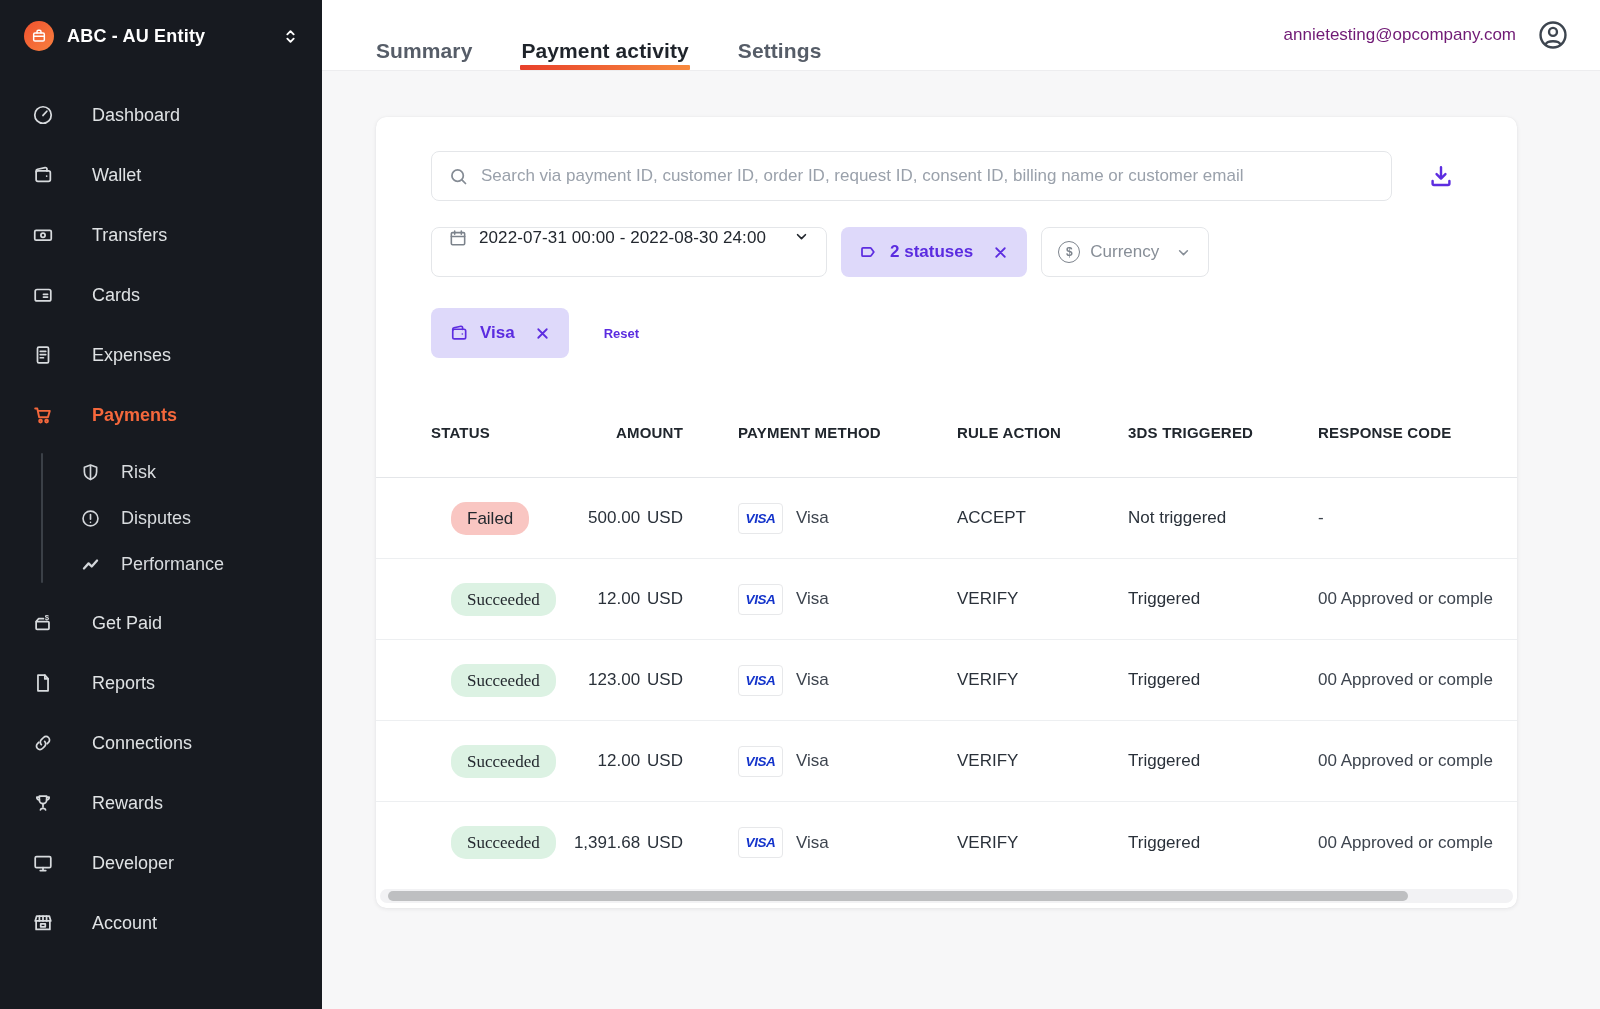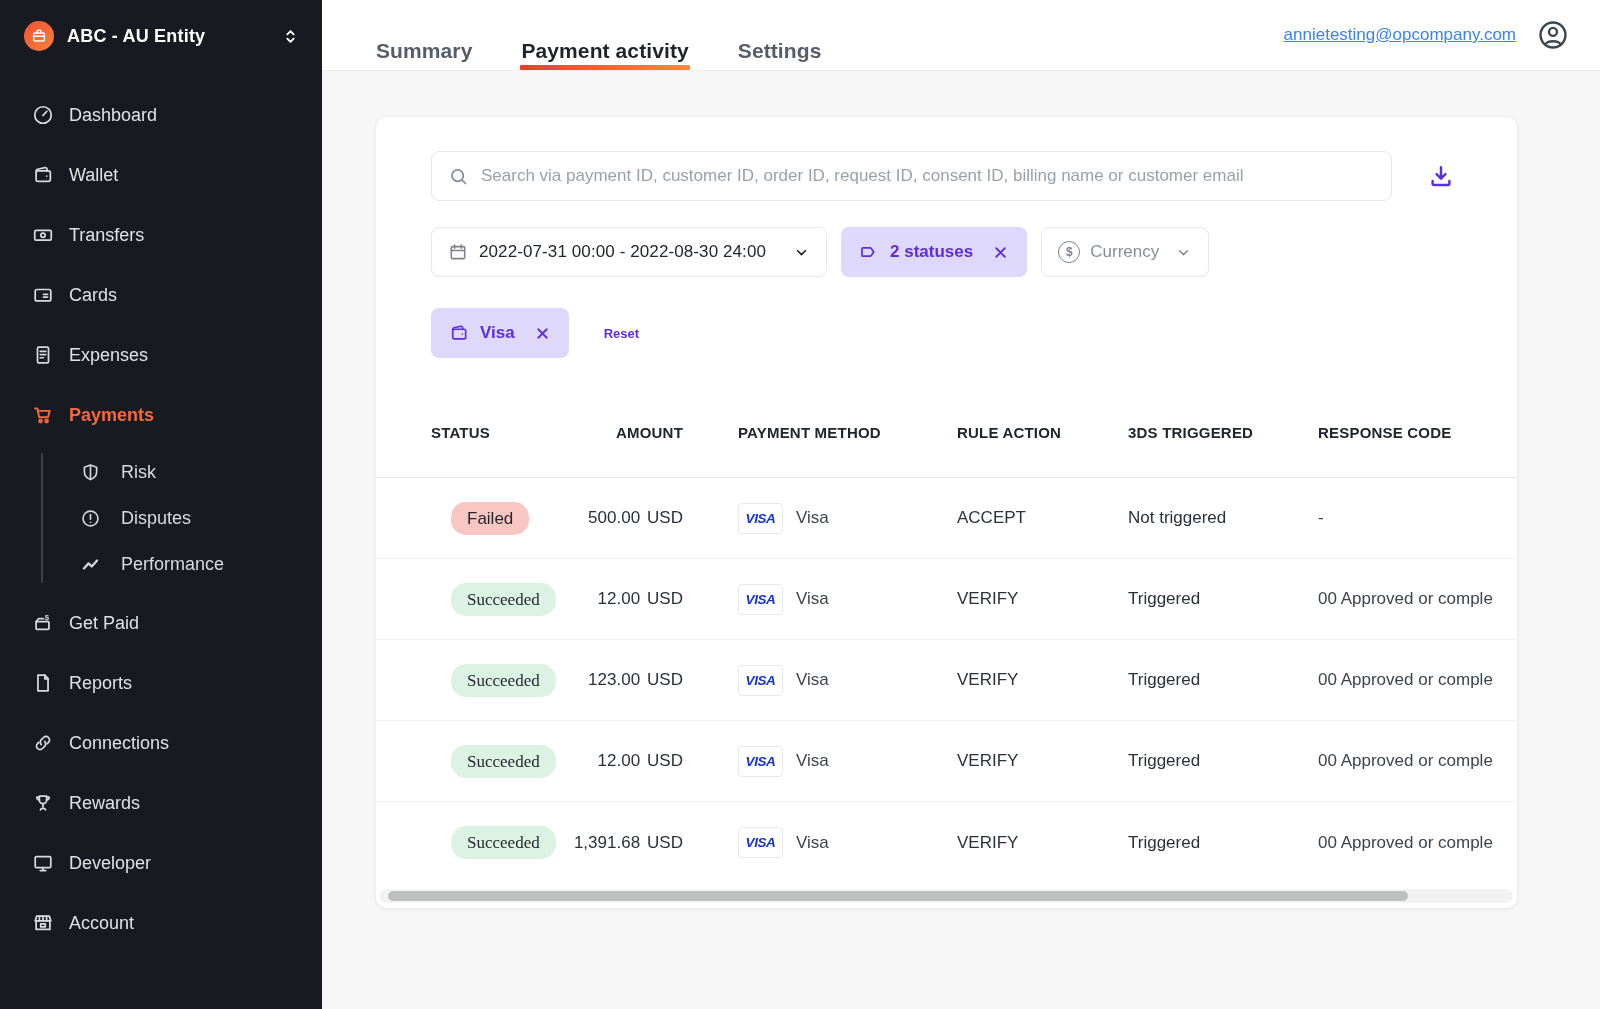--- a/index.html
+++ b/index.html
@@ -22,21 +22,21 @@
     cursor:pointer;
   }
   .logo-circle {
     width:30px; height:30px; border-radius:50%;
     background:linear-gradient(135deg,#f0512e,#f8813f);
     display:flex; align-items:center; justify-content:center; flex:none;
   }
   .entity-name { font-size:18px; font-weight:700; color:#fff; flex:1; letter-spacing:.2px; }
   .nav { padding-top:13px; }
   .nav-item {
-    height:60px; display:flex; align-items:center; gap:15px; padding-left:32px;
+    height:60px; display:flex; align-items:center; gap:38px; padding-left:32px;
     font-size:18px; font-weight:500; color:#dfe2e4; cursor:pointer;
   }
   .nav-item .nicon { width:22px; height:22px; color:#d8dbde; flex:none; }
   .nav-item.active { color:#f5683c; font-weight:600; }
   .nav-item.active .nicon { color:#f5683c; }
   .subnav { position:relative; padding:4px 0 6px 0; }
   .subnav::before {
     content:""; position:absolute; left:41px; top:8px; bottom:10px; width:2px; background:#3b4047; border-radius:1px;
   }
   .subnav-item {
@@ -55,21 +55,21 @@
   .tab {
     display:flex; align-items:center; position:relative; font-size:21px; font-weight:700;
     color:#565d68; cursor:pointer; letter-spacing:.1px;margin-top:32px;
   }
   .tab.active { color:#1f242b; }
   .tab.active::after {
     content:""; position:absolute; left:-1px; right:-1px; bottom:0; height:5px;
     background:linear-gradient(90deg,#e8402a,#f88a3e); border-radius:1px;
   }
   .topbar-right { margin-left:auto; display:flex; align-items:center; gap:20px; }
-  .user-email { font-size:17px; color:#3b82f6;text-decoration:underline; }
+  .user-email { font-size:17px; color:#701a75; }
   .avatar-btn { width:34px; height:34px; color:#3d454f; cursor:pointer; }
 
   
   .card {
     position:absolute; left:54px; top:117px; width:1141px; height:791px;
     background:#fff; border-radius:10px;
     box-shadow:0 1px 4px rgba(23,26,32,.08), 0 0 1px rgba(23,26,32,.08);
     overflow:hidden;
   }
   .search-row { display:flex; align-items:center; margin:34px 0 0 55px; }
@@ -84,21 +84,21 @@
   }
   .search-box input::placeholder { color:#9aa1ab; }
   .download-btn {
     margin-left:auto; margin-right:62px; width:28px; height:28px; color:#5d2de0; cursor:pointer;
     background:none; border:none; padding:0;
   }
 
   .filter-row { display:flex; align-items:center; margin:26px 0 0 55px; gap:14px; }
   .date-btn {
     height:50px; border:1px solid #e4e6e9; border-radius:8px; background:#fff;
-    display:inline-flex; align-items:center; padding:0 16px; gap:11px; cursor:pointer;
+    display:inline-flex; padding:0 16px; gap:11px; cursor:pointer;
   }
   .date-btn .dicon { width:20px; height:20px; color:#7c838c; }
   .date-btn .dtext { font-size:17px; color:#22272e; font-weight:500; letter-spacing:.1px; }
   .date-btn .chev { width:17px; height:17px; color:#22272e; margin-left:16px; }
 
   .chip {
     height:50px; background:#ded9fa; border-radius:8px;
     display:inline-flex; align-items:center; padding:0 18px; gap:11px; cursor:pointer;
   }
   .chip .cicon { width:20px; height:20px; color:#5d2de0; }

